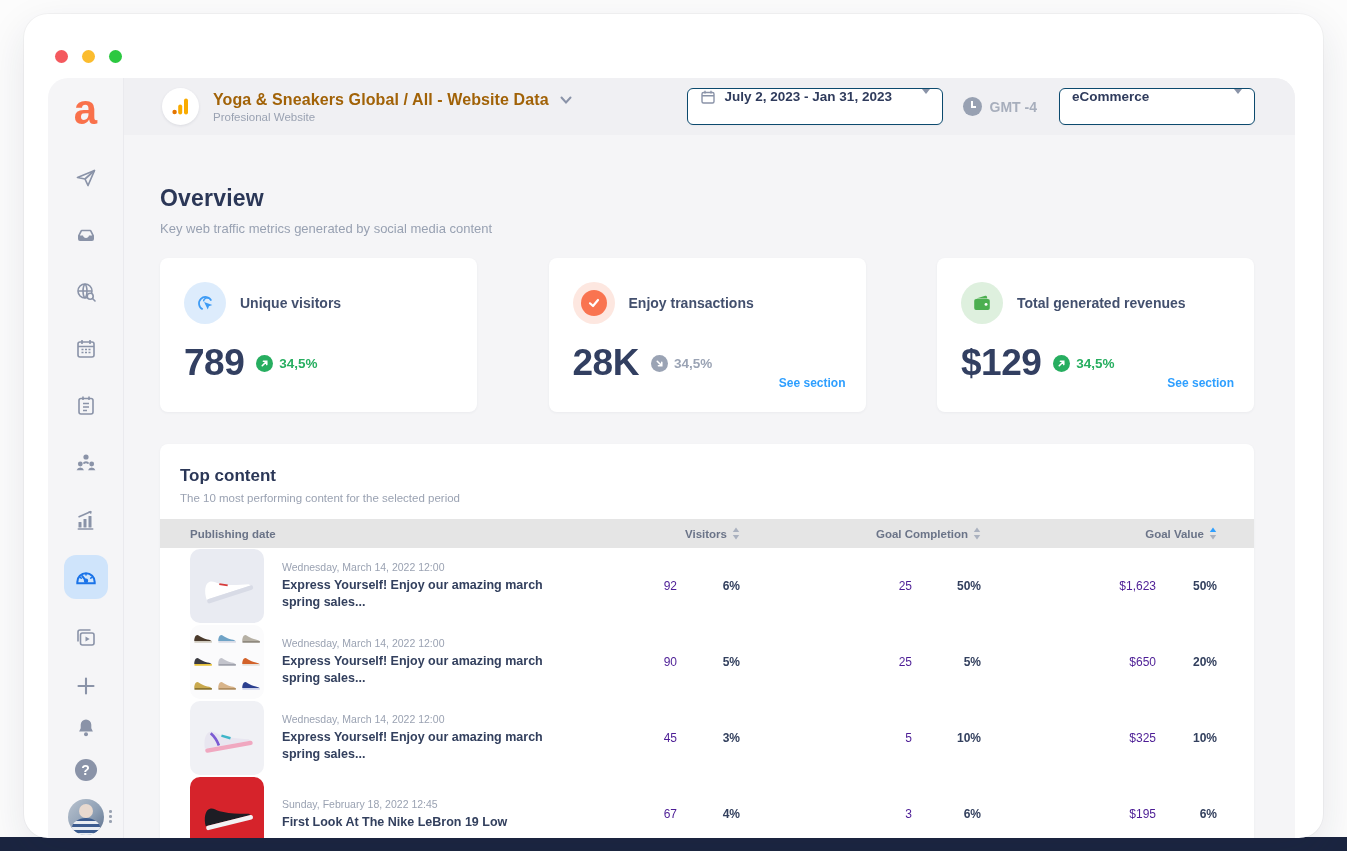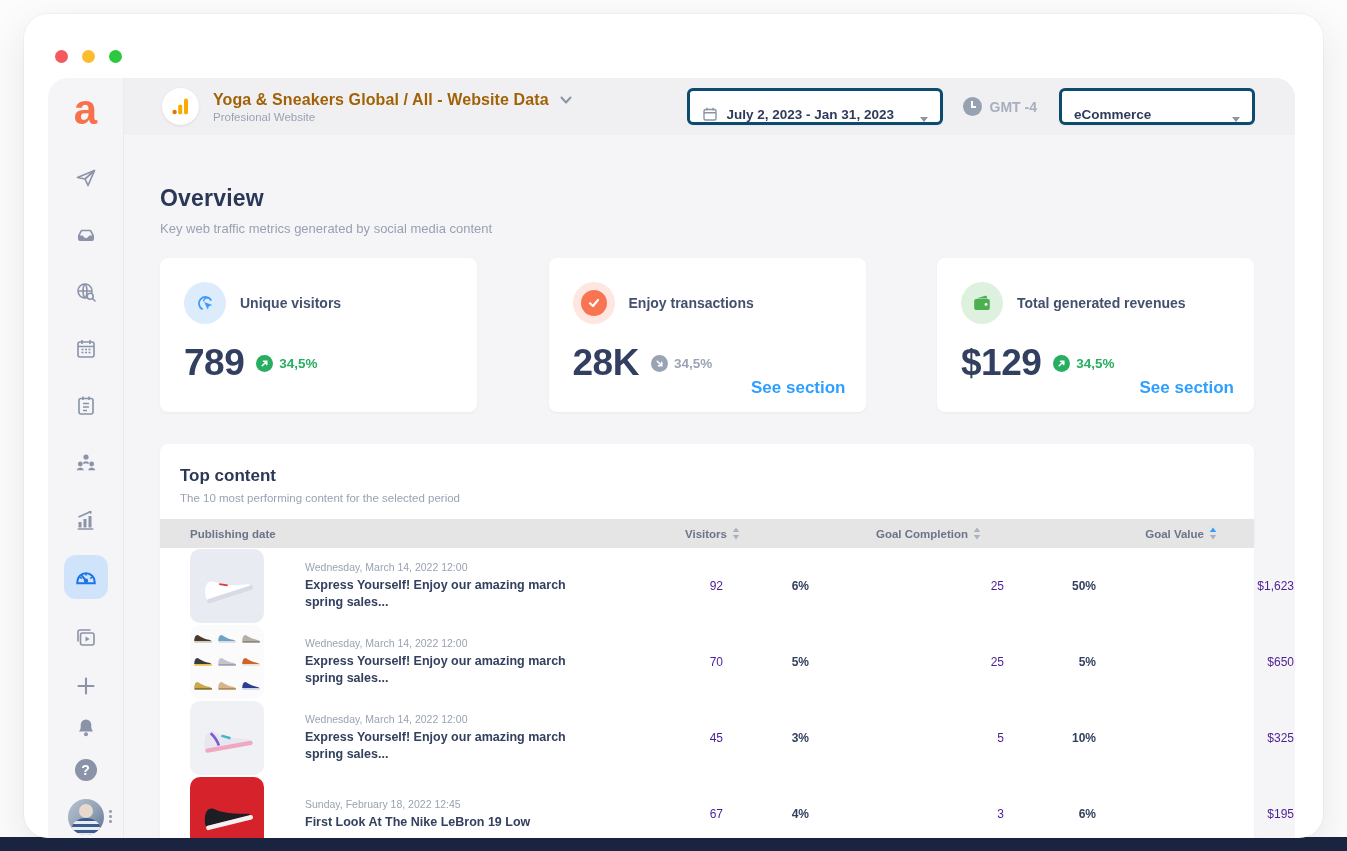--- a/index.html
+++ b/index.html
@@ -70,22 +70,22 @@
   .ga-badge { width:37px; height:37px; border-radius:50%; background:#fff; box-shadow:0 1px 3px rgba(40,50,80,.10);
     display:flex; align-items:center; justify-content:center; }
   .ga-badge svg { width:19px; height:19px; }
   .site-text .site-title { font-size:16px; font-weight:800; color:#a16207; letter-spacing:.1px; white-space:nowrap; }
   .site-text .site-sub { font-size:11.5px; color:#9aa2b2; margin-top:2px; }
   .title-row { display:flex; align-items:center; gap:10px; cursor:pointer; }
   .chev { width:14px; height:14px; color:#8a93a8; }
 
   .controls { margin-left:auto; display:flex; align-items:center; }
   .ctrl-box {
-    background:#fff; border:3px solid #0c4a6e; border-radius:6px; height:37px;
-    display:flex; align-items:flex-end; padding:0 12px; cursor:pointer;
+    background:#fff; border:1px solid #0c4a6e; border-radius:6px; height:37px;
+    display:flex; align-items:flex-start; padding:0 12px; cursor:pointer;
     box-shadow:0 1px 2px rgba(40,50,80,.04);
   }
   .date-box { width:256px; }
   .date-box .cal-ic { width:16px; height:16px; color:#8a93a8; margin-right:9px; }
   .date-box .date-text { font-size:13.5px; font-weight:700; color:#2f3b5c; flex:1; }
   .caret { width:0; height:0; border-left:4.5px solid transparent; border-right:4.5px solid transparent;
     border-top:5.5px solid #8a93a8; margin-left:8px; }
   .tz { display:flex; align-items:center; gap:8px; margin:0 22px 0 20px; }
   .clock-ic { width:19px; height:19px; border-radius:50%; background:#98a1b2; position:relative; }
   .clock-ic::before { content:""; position:absolute; left:8.5px; top:4px; width:2px; height:6px; background:#fff; }
@@ -111,39 +111,39 @@
   .ic-orange .disc svg { width:14px; height:14px; color:#fff; }
   .ic-green { background:#def0de; color:#4caf50; }
   .card-label { font-size:14px; font-weight:600; color:#43506e; }
   .card-value-row { display:flex; align-items:center; gap:12px; margin-top:18px; }
   .card-value { font-size:37px; font-weight:800; color:#323f61; letter-spacing:-.5px; }
   .delta { display:flex; align-items:center; gap:6px; font-size:13.5px; font-weight:700; }
   .delta .dot { width:17px; height:17px; border-radius:50%; display:flex; align-items:center; justify-content:center; }
   .delta .dot svg { width:9px; height:9px; color:#fff; }
   .delta.up { color:#27ae60; } .delta.up .dot { background:#27ae60; }
   .delta.down { color:#9aa3b4; } .delta.down .dot { background:#9aa3b4; }
-  .see-link { position:absolute; right:20px; bottom:14px; font-size:17px; font-weight:600; color:#2e9fff; cursor:pointer; }
+  .see-link { position:absolute; right:20px; bottom:22px; font-size:12px; font-weight:600; color:#2e9fff; cursor:pointer; }
 
   
   .panel { margin-top:32px; background:#fff; border-radius:8px 8px 0 0; height:460px;
     box-shadow:0 1px 3px rgba(40,50,80,.05); padding-top:22px; }
   .panel-title { font-size:17px; font-weight:800; color:#2b3757; padding:0 20px; }
   .panel-sub { font-size:11.5px; color:#9aa2b2; margin-top:6px; padding:0 20px; }
 
   .tgrid { display:grid; grid-template-columns:92px 300px 95px 63px 172px 69px 175px 61px; align-items:center; padding:0 30px; }
   .thead { height:29px; background:#e5e5e5; margin-top:15px; }
   .th { font-size:11.5px; font-weight:700; color:#6b7488; }
   .th-pub { grid-column:1/3; text-align:left; padding-left:-10px; }
   .th-span { display:flex; align-items:center; justify-content:flex-end; gap:5px; }
   .th-vis { grid-column:3/5; } .th-gc { grid-column:5/7; } .th-gv { grid-column:7/9; }
   .sort { width:8px; height:13px; display:block; }
   .sort .tri { fill:#aab1bf; }
   .sort .tri.active { fill:#2e9fff; }
 
-  .trow { height:76px;gap:23px; }
+  .trow { height:76px; }
   .trow:first-of-type { margin-top:8px; }
   .thumb { width:74px; height:74px; border-radius:10px; overflow:hidden; display:flex; align-items:center; justify-content:center; }
   .thumb svg { display:block; }
   .thumb--white { background:#e9ebf2; }
   .thumb--grid { background:#fbfbfc; display:grid; grid-template-columns:repeat(3,1fr); grid-auto-rows:1fr; gap:1px; padding:2px; }
   .thumb--grid .mini { display:flex; align-items:center; justify-content:center; }
   .thumb--color { background:#f0f1f5; }
   .thumb--red { background:#d6232b; }
   .cell-text { padding-right:30px; }
   .row-date { font-size:10.5px; color:#9aa2b2; }
@@ -526,21 +526,21 @@
                   <svg width="20" height="13" viewBox="0 0 32 20">
                     <path d="M2 14 C2 9 4 4.5 7 4.5 c2 0 3.2 1.8 5.2 2.8 l4.8 2.4 c4 1.6 8.5 2.3 11.5 3.3 l1 1 H2 Z" fill="#2b3f8f"></path>
                     <rect x="2" y="14" width="28.5" height="2.6" rx="1.2" fill="#cfd4ea"></rect>
                   </svg>
                 </span>
             </div>
             <div class="cell-text">
               <div class="row-date">Wednesday, March 14, 2022 12:00</div>
               <div class="row-title">Express Yourself! Enjoy our amazing march spring sales...</div>
             </div>
-            <div class="num">70</div>
+            <div class="num">90</div>
             <div class="pct">5%</div>
             <div class="num">25</div>
             <div class="pct">5%</div>
             <div class="num">$650</div>
             <div class="pct">20%</div>
           </div>
 
           <div class="tgrid trow">
             <div class="thumb thumb--color">
               <svg width="54" height="36" viewBox="0 0 32 20" style="transform:rotate(-10deg)">

